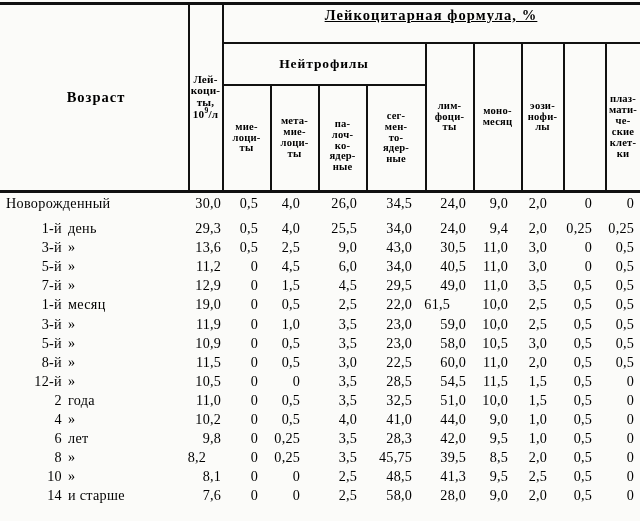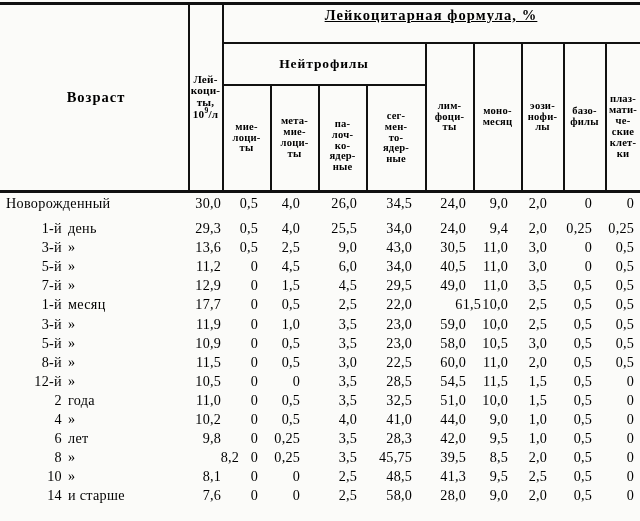--- a/index.html
+++ b/index.html
@@ -218,22 +218,20 @@
 фоци-
 ты</div>
 
     <div class="hdr-cell hdr-small" style="left:475px; top:45px; width:45px; height:144px;">моно-
 месяц</div>
 
     <div class="hdr-cell hdr-small" style="left:523px; top:45px; width:39px; height:144px;">эози-
 нофи-
 лы</div>
 
-    <div class="hdr-cell hdr-small" style="left:565px; top:45px; width:39px; height:144px;">базо-
-филы</div>
 
     <div class="hdr-cell hdr-small" style="left:607px; top:45px; width:32px; height:164px;">плаз-
 мати-
 че-
 ские
 клет-
 ки</div>
 
   </div>
 
@@ -298,26 +296,26 @@
         <div class="num" style="left: 304px; width: 53px;">4,5</div>
         <div class="num" style="left: 361px; width: 51px;">29,5</div>
         <div class="num" style="left: 416px; width: 50px;">49,0</div>
         <div class="num" style="left: 470px; width: 38px;">11,0</div>
         <div class="num" style="left: 512px; width: 35px;">3,5</div>
         <div class="num" style="left: 551px; width: 41px;">0,5</div>
         <div class="num" style="left: 596px; width: 38px;">0,5</div>
       </div>
       <div class="row">
         <div class="age pair" style="left: 6px; width: 182px;"><span class="age-num">1-й</span><span class="age-word">месяц</span></div>
-        <div class="num" style="left: 190px; width: 31px;">17,7</div>
+        <div class="num" style="left: 190px; width: 31px;">19,0</div>
         <div class="num" style="left: 224px; width: 34px;">0</div>
         <div class="num" style="left: 262px; width: 38px;">0,5</div>
         <div class="num" style="left: 304px; width: 53px;">2,5</div>
         <div class="num" style="left: 361px; width: 51px;">22,0</div>
-        <div class="num" style="left: 431px; width: 50px;">61,5</div>
+        <div class="num" style="left: 400px; width: 50px;">61,5</div>
         <div class="num" style="left: 470px; width: 38px;">10,0</div>
         <div class="num" style="left: 512px; width: 35px;">2,5</div>
         <div class="num" style="left: 551px; width: 41px;">0,5</div>
         <div class="num" style="left: 596px; width: 38px;">0,5</div>
       </div>
       <div class="row">
         <div class="age pair" style="left: 6px; width: 182px;"><span class="age-num">3-й</span><span class="age-word">»</span></div>
         <div class="num" style="left: 190px; width: 31px;">11,9</div>
         <div class="num" style="left: 224px; width: 34px;">0</div>
         <div class="num" style="left: 262px; width: 38px;">1,0</div>
@@ -402,21 +400,21 @@
         <div class="num" style="left: 304px; width: 53px;">3,5</div>
         <div class="num" style="left: 361px; width: 51px;">28,3</div>
         <div class="num" style="left: 416px; width: 50px;">42,0</div>
         <div class="num" style="left: 470px; width: 38px;">9,5</div>
         <div class="num" style="left: 512px; width: 35px;">1,0</div>
         <div class="num" style="left: 551px; width: 41px;">0,5</div>
         <div class="num" style="left: 596px; width: 38px;">0</div>
       </div>
       <div class="row">
         <div class="age pair" style="left: 6px; width: 182px;"><span class="age-num">8</span><span class="age-word">»</span></div>
-        <div class="num" style="left: 208px; width: 31px; text-align: right;">8,2</div>
+        <div class="num" style="left: 175px; width: 31px; text-align: right;">8,2</div>
         <div class="num" style="left: 224px; width: 34px;">0</div>
         <div class="num" style="left: 262px; width: 38px;">0,25</div>
         <div class="num" style="left: 304px; width: 53px;">3,5</div>
         <div class="num" style="left: 361px; width: 51px;">45,75</div>
         <div class="num" style="left: 416px; width: 50px;">39,5</div>
         <div class="num" style="left: 470px; width: 38px;">8,5</div>
         <div class="num" style="left: 512px; width: 35px;">2,0</div>
         <div class="num" style="left: 551px; width: 41px;">0,5</div>
         <div class="num" style="left: 596px; width: 38px;">0</div>
       </div>

